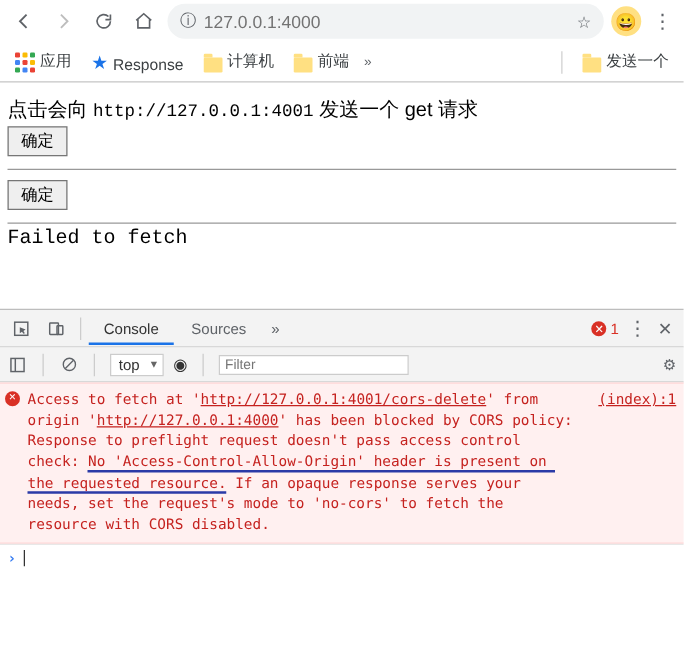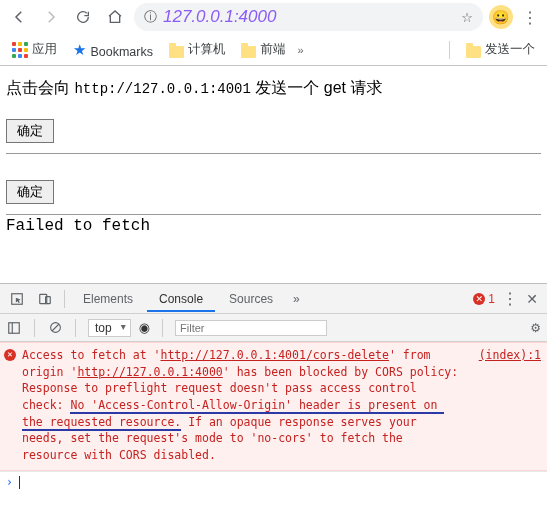--- a/index.html
+++ b/index.html
@@ -30,21 +30,21 @@
     flex: 1;
     height: 28px;
     background: #f1f3f4;
     border-radius: 14px;
     display: flex;
     align-items: center;
     padding: 0 10px;
     gap: 6px;
     color: #5f6368;
   }
-  .url-text { color: #8b5cf6; font-size: 17px; font-style: italic; }
+  .url-text { color: #737373; font-size: 14px; }
   .star { color: #5f6368; }
   .emoji-avatar {
     width: 24px; height: 24px; border-radius: 50%;
     background: #ffe082;
     display:flex;align-items:center;justify-content:center;
     font-size:14px;
   }
   .menu-dots { width:22px; text-align:center; color:#5f6368; font-size:16px;}
   .bookmarks-bar {
     display:flex;
@@ -87,21 +87,21 @@
   }
   .section:last-of-type { border-bottom: none; }
   .zh-line { font-size:16px; }
   .mono { font-family: Liberation Mono, monospace; font-size:14px;}
   .btn {
     font-family: inherit;
     font-size: 13px;
     padding: 2px 10px;
     background: #efefef;
     border: 1px solid #767676;
-    margin-top: 20px;
+    margin-top: 2px;
     cursor: pointer;
   }
   .fail-text { font-family: Liberation Mono, monospace; font-size:16px; padding:2px 0 0 0;}
 
   
   .devtools {
     border-top: 1px solid #bdbdbd;
     font-family: "Segoe UI", Arial, sans-serif;
     font-size: 12px;
     color: #333;
@@ -226,21 +226,21 @@
         <span></span>
         <span></span>
         <span></span>
         <span></span>
         <span></span>
       </div>
     <span>应用</span>
   </div>
   <div class="bm-item">
     <span class="star-icon">★</span>
-    <span>Bookmarks</span>
+    <span>Response</span>
   </div>
   <div class="bm-item">
     <div class="folder-icon"></div>
     <span>计算机</span>
   </div>
   <div class="bm-item">
     <div class="folder-icon"></div>
     <span>前端</span>
   </div>
   <span class="chev">»</span>
@@ -273,21 +273,20 @@
           <path d="M10 10l8 3-3 2 2 3-2 1-2-3-3 2z" fill="#5f6368"></path>
         </svg>
     </div>
     <div class="dt-tab-btn">
       <svg width="14" height="14" viewBox="0 0 24 24">
           <rect x="3" y="4" width="12" height="16" rx="1" fill="none" stroke="#5f6368" stroke-width="2"></rect>
           <rect x="13" y="8" width="8" height="12" rx="1" fill="none" stroke="#5f6368" stroke-width="2"></rect>
         </svg>
     </div>
     <div class="dt-sep"></div>
-    <div class="dt-tab">Elements</div>
     <div class="dt-tab active">Console</div>
     <div class="dt-tab">Sources</div>
     <div class="dt-tab" style="padding:6px 6px;">»</div>
     <div class="dt-err-badge">
       <div class="circ">✕</div>
       <span>1</span>
     </div>
     <div class="menu-dots" style="width:18px;">⋮</div>
     <div class="dt-close">✕</div>
   </div>

